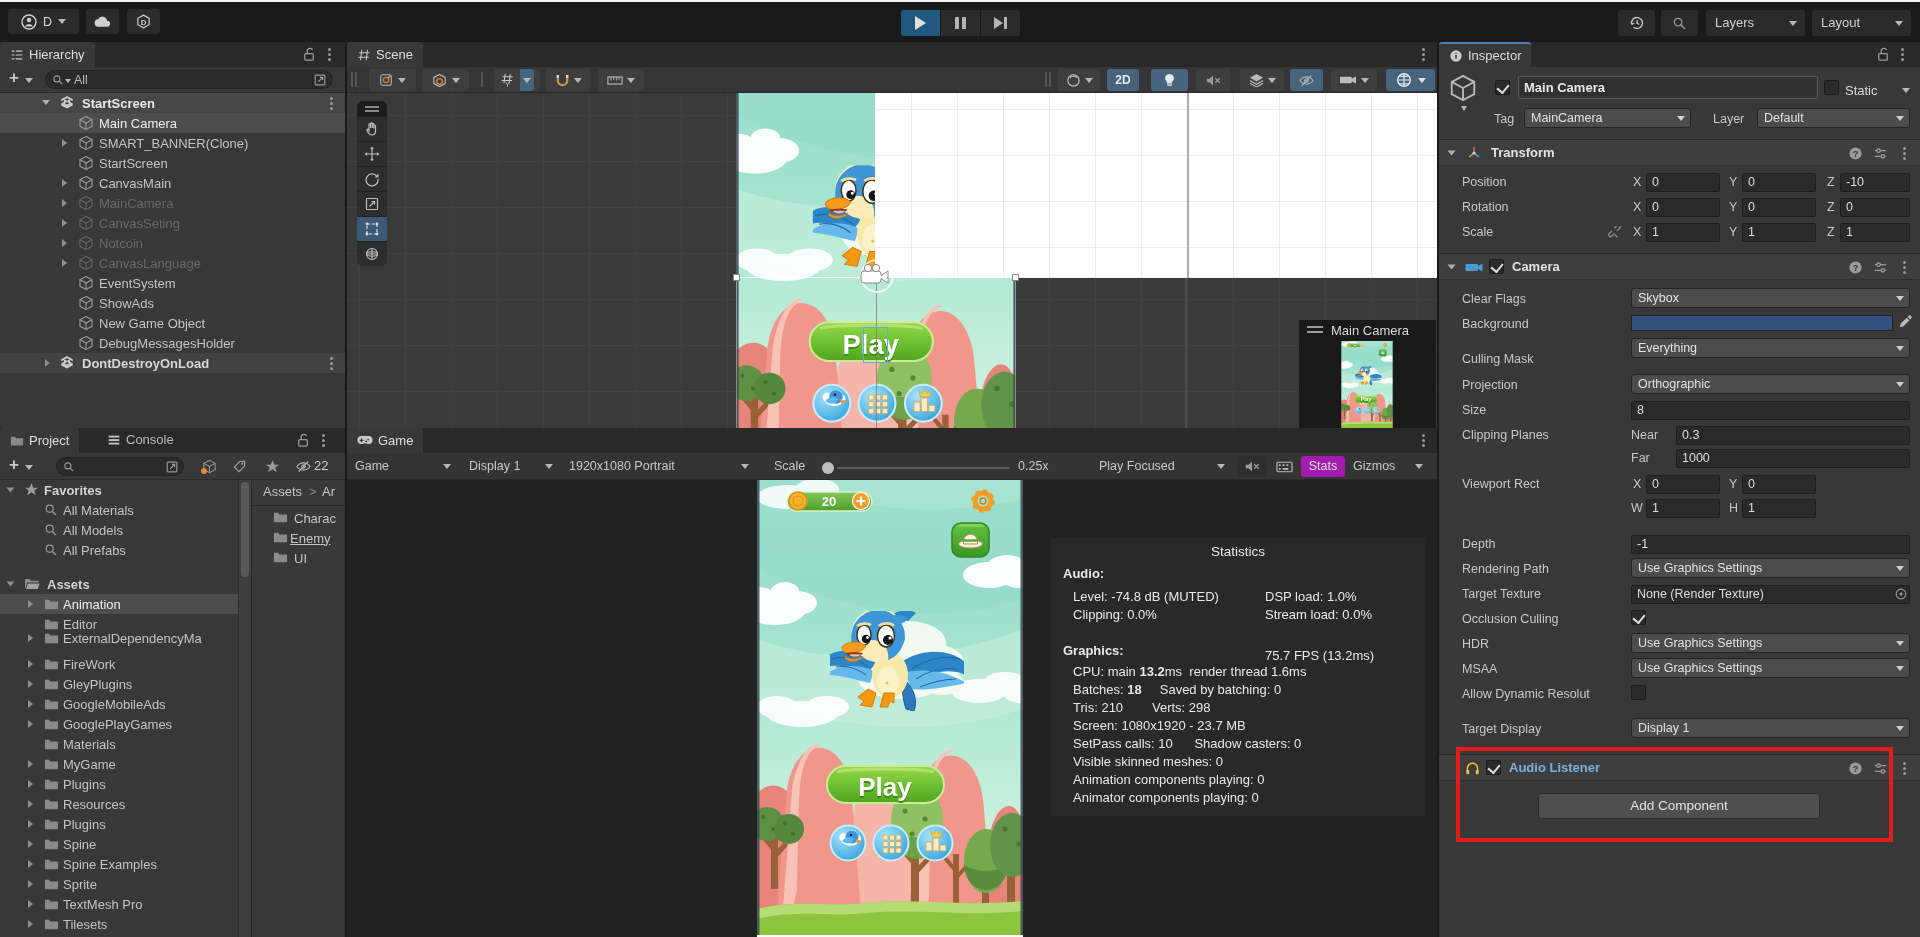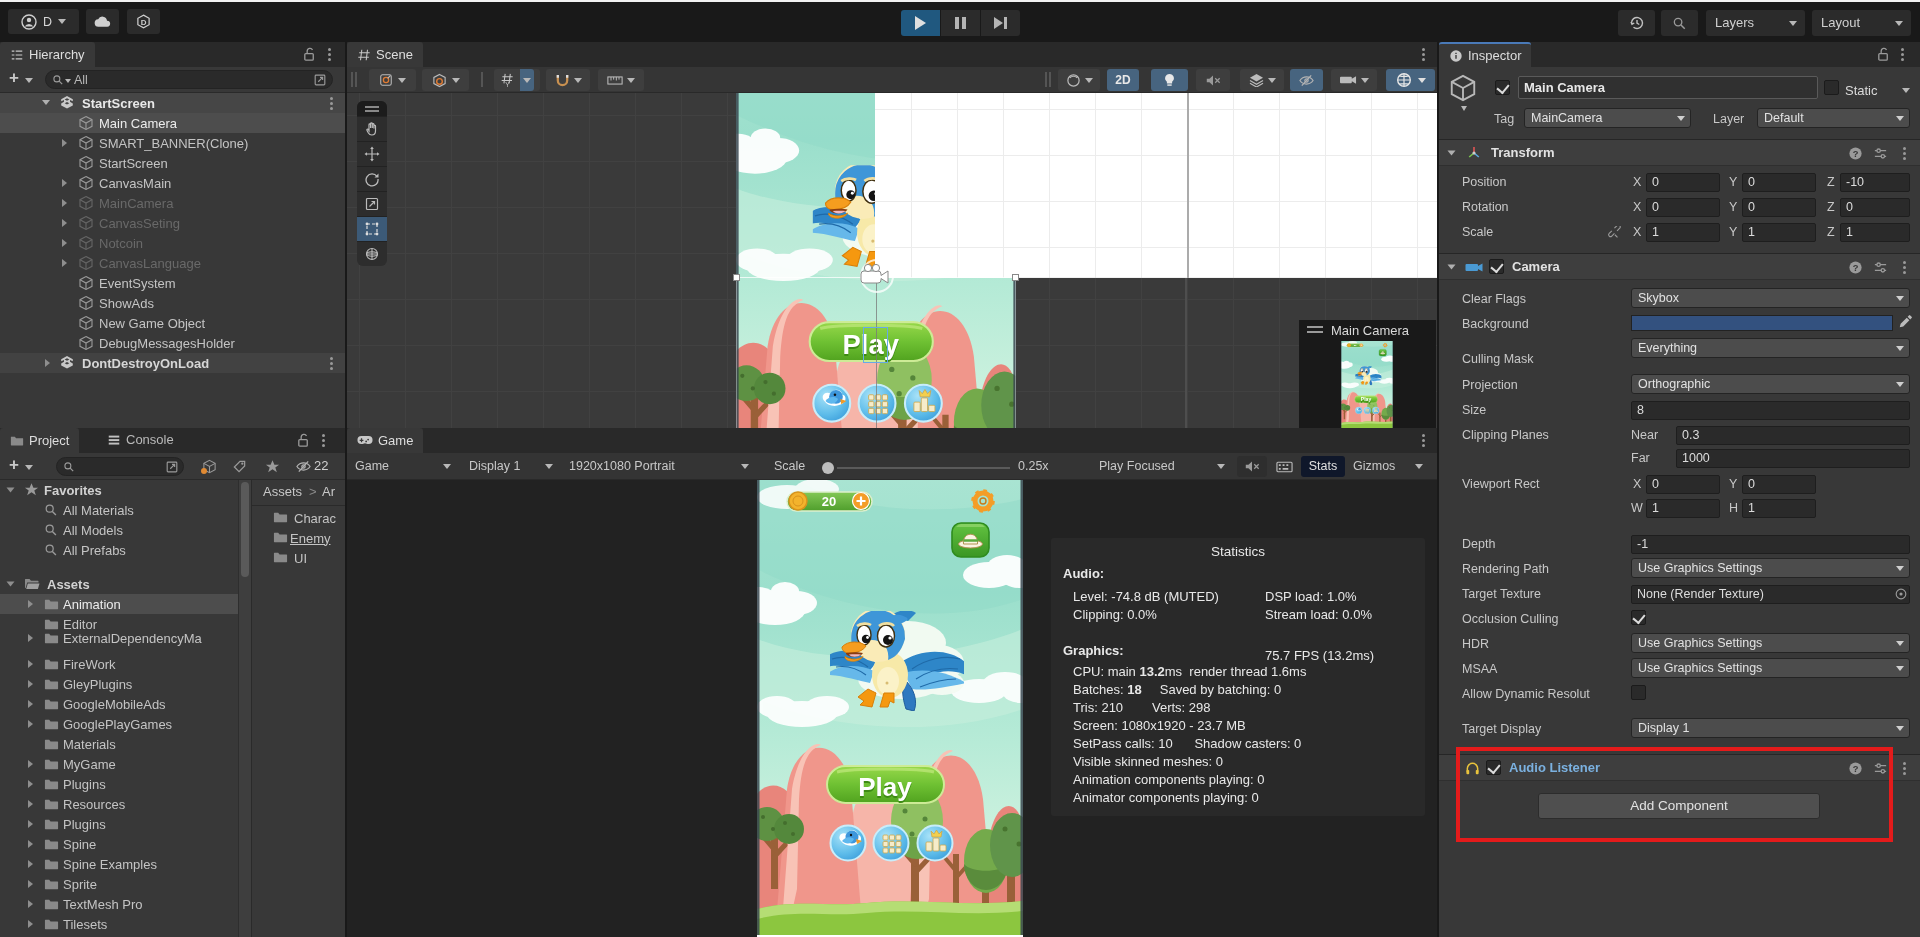--- a/index.html
+++ b/index.html
@@ -995,21 +995,21 @@
     <div class="abs" style="left:890px;top:3px;width:30px;height:21px;background:#2e2e2e;border-radius:3px;display:flex;align-items:center;justify-content:center;">
           <svg class="ico" width="16" height="13">
             <use href="#i-mute"></use>
           </svg>
         </div>
     <div class="abs" style="left:922px;top:3px;width:30px;height:21px;display:flex;align-items:center;justify-content:center;">
           <svg class="ico" width="17" height="12">
             <use href="#i-kb"></use>
           </svg>
         </div>
-    <div class="abs" style="left:954px;top:3px;width:44px;height:21px;background:#0f172a;border-radius:3px;color:#e0e0e0;text-align:center;line-height:20px;">Stats</div>
+    <div class="abs" style="left:954px;top:3px;width:44px;height:21px;background:#a21caf;border-radius:3px;color:#e0e0e0;text-align:center;line-height:20px;">Stats</div>
     <span style="position:absolute;left:1006px;top:6px;">Gizmos</span>
         <span class="caret" style="position:absolute;left:1068px;top:11px;"></span>
   </div>
   <div class="abs" style="left:0;top:52px;width:1090px;height:457px;overflow:hidden;">
     <svg class="abs" style="left:410px;top:-1px;" width="266" height="456" viewBox="0 0 266 456">
           <use href="#bg"></use>
           <use href="#bird" x="73" y="132" width="134" height="100"></use>
         </svg>
     <div class="abs" style="left:410px;top:455px;width:266px;height:2px;background:#fff;"></div>
     <div class="abs" style="left:704px;top:58px;width:374px;height:278px;background:rgba(42,42,42,.92);border-radius:3px;color:#e8e8e8;font-size:13px;">

